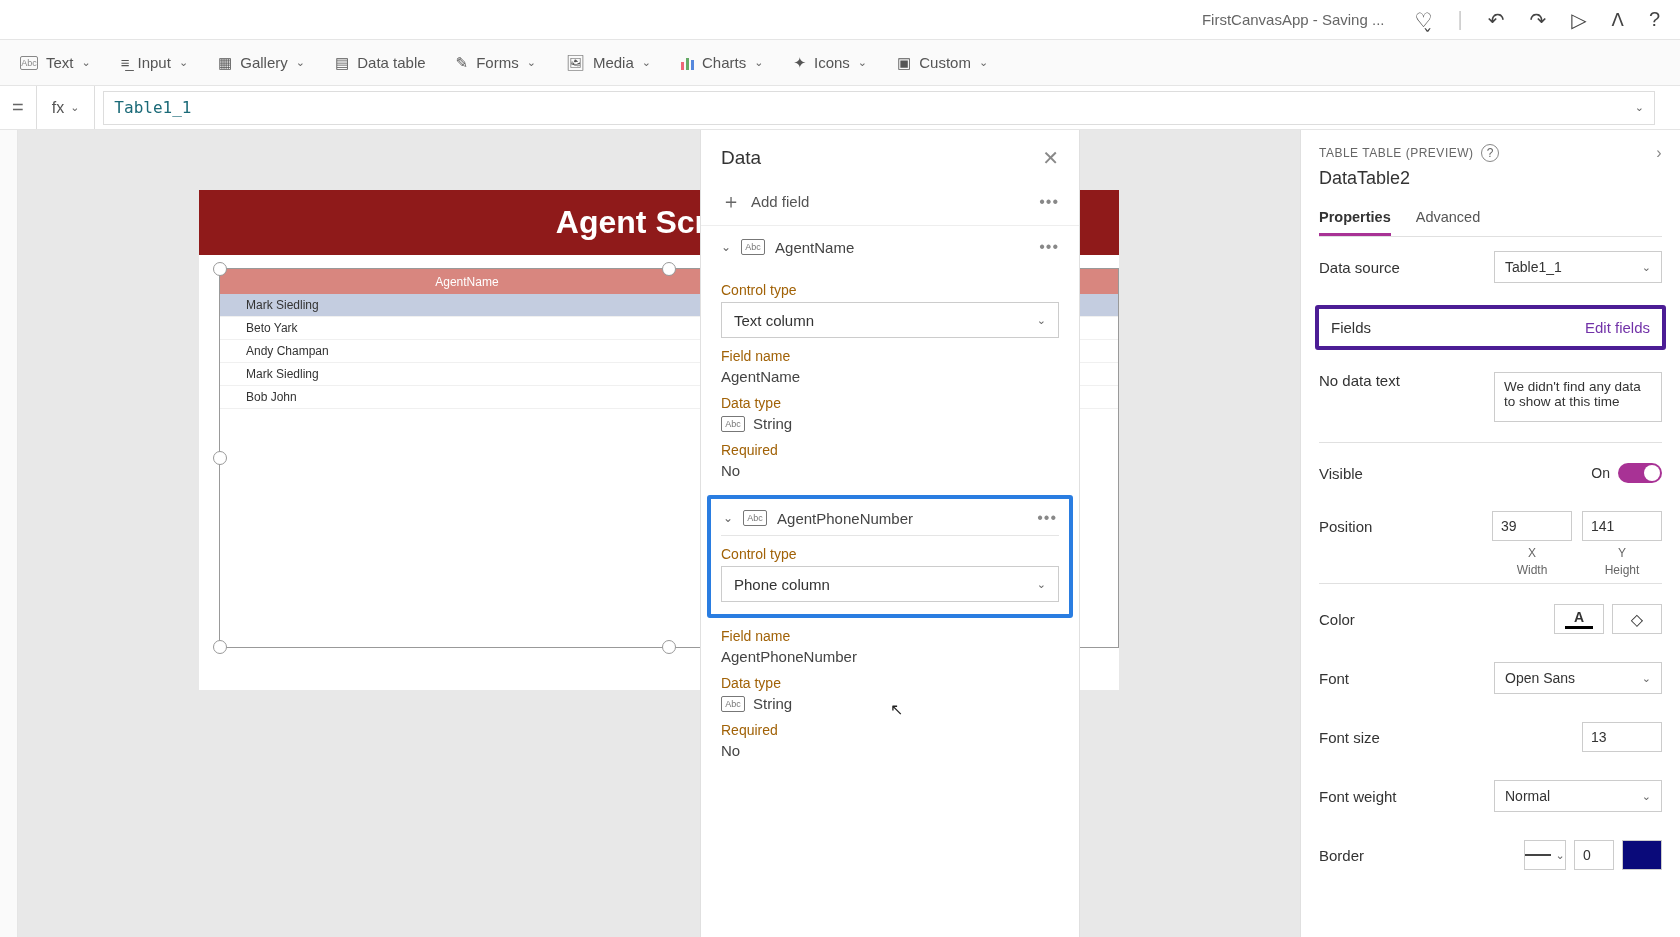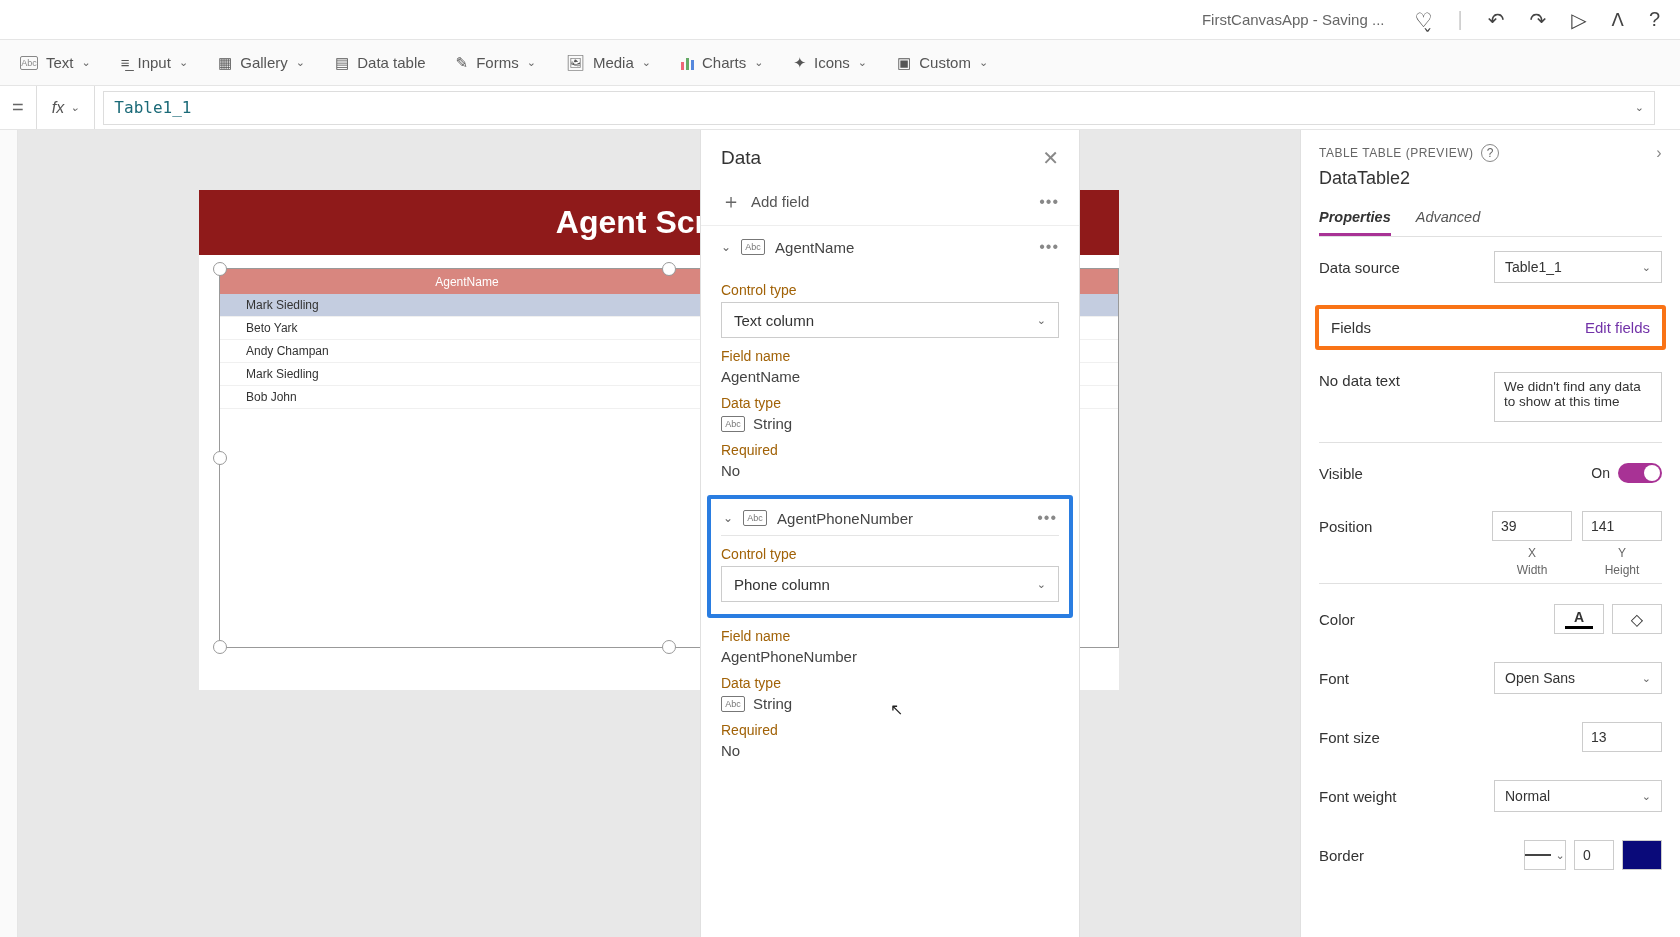--- a/index.html
+++ b/index.html
@@ -9,21 +9,21 @@
     .titlebar-title { margin-right: 30px; }
     .titlebar-icons { display: flex; gap: 25px; align-items: center; font-size: 20px; color: #444; }
     .titlebar-icons span { cursor: pointer; }
     
     .ribbon { height: 46px; display: flex; align-items: center; padding: 0 20px; gap: 30px; border-bottom: 1px solid #e5e5e5; color: #555; font-size: 15px; background: #fafafa; }
     .ribbon-item { display: flex; align-items: center; gap: 8px; cursor: pointer; }
     .ribbon-icon-box { width:18px; height:14px; border:1px solid #888; border-radius:2px; display:inline-flex; align-items:center; justify-content:center; font-size:9px; color:#888; }
     
     .formula-bar { height: 44px; display: flex; align-items: center; border-bottom: 1px solid #e5e5e5; }
     .left-equals { padding: 0 12px; font-size: 20px; color: #666; }
-    .fx { padding: 0 15px; font-style: italic; color: #555; border-left: 1px solid #ddd; border-right: 1px solid #ddd; height: 100%; display: flex; align-items: center; gap: 6px; font-size: 16px; }
+    .fx { padding: 0 15px; color: #555; border-left: 1px solid #ddd; border-right: 1px solid #ddd; height: 100%; display: flex; align-items: center; gap: 6px; font-size: 16px; }
     .formula-input-wrap { flex:1; border:1px solid #ddd; height:34px; margin:5px 25px 5px 8px; display:flex; align-items:center; justify-content:space-between; padding:0 10px; }
     .formula-input { flex:1; font-family: Consolas, monospace; color: #1b6a78; font-size: 16px; }
     
     .main-area { display: flex; height: 847px; position: relative; }
     
     .left-rail { width: 18px; border-right: 1px solid #e5e5e5; background:#fafafa; }
     
     .canvas-zone { flex:1; background: #e8e8e8; display:flex; justify-content:center; padding-top:60px; overflow:hidden; }
     .canvas { width: 920px; height: 500px; background:#fff; position:relative; }
     .screen-header { background:#8f1a1a; color:#fff; height:65px; display:flex; align-items:center; justify-content:center; font-size:32px; font-weight:bold; }
@@ -56,27 +56,27 @@
     .select-box { border:1px solid #ccc; height:36px; display:flex; align-items:center; justify-content:space-between; padding:0 12px; font-size:15px; color:#333; cursor:pointer; }
     .dtype-row { display:flex; align-items:center; gap:8px; }
     .highlight-box { border:4px solid #2a7de1; border-radius:3px; margin:2px 6px; padding:6px 10px 12px; }
     
     
     .prop-pane { width: 380px; background:#fff; border-left:1px solid #e0e0e0; padding:14px 18px; overflow-y:auto; z-index:4; position:relative; }
     .prop-top { display:flex; justify-content:space-between; align-items:center; color:#666; font-size:12px; letter-spacing:0.5px; }
     .help-circle { width:18px; height:18px; border:1px solid #888; border-radius:50%; display:inline-flex; align-items:center; justify-content:center; font-size:12px; }
     .control-name { font-size:18px; color:#333; margin:6px 0 12px; }
     .tabs { display:flex; gap:25px; border-bottom:1px solid #e0e0e0; }
-    .tab { padding:8px 0; font-size:14.5px; cursor:pointer; color:#555;font-style:italic; }
+    .tab { padding:8px 0; font-size:14.5px; cursor:pointer; color:#555; }
     .tab.active { color:#333; font-weight:600; border-bottom:3px solid #a83295; }
     .prop-row { display:flex; justify-content:space-between; align-items:center; padding:14px 0; }
     .prop-label { color:#333; font-size:15px; }
     .prop-select { border:1px solid #ccc; height:32px; display:flex; align-items:center; justify-content:space-between; padding:0 10px; width:168px; font-size:14px; }
     .edit-link { color:#7232a8; cursor:pointer; font-size:15px; }
-    .fields-highlight { border:4px solid #f97316; border-radius:3px; padding:10px 12px; margin:8px -4px; display:flex; justify-content:space-between; align-items:center; }
+    .fields-highlight { border:4px solid #4c1d95; border-radius:3px; padding:10px 12px; margin:8px -4px; display:flex; justify-content:space-between; align-items:center; }
     .textarea-like { border:1px solid #ccc; padding:6px 9px; width:168px; font-size:13.5px; color:#333; min-height:50px; }
     .toggle { width:44px; height:20px; background:#a83295; border-radius:10px; position:relative; }
     .toggle-knob { width:16px; height:16px; background:#fff; border-radius:50%; position:absolute; right:2px; top:2px; }
     .on-label { margin-right:8px; color:#333; font-size:14px; }
     .xy-inputs { display:flex; gap:10px; }
     .num-input { width:80px; height:30px; border:1px solid #ccc; padding:12px 8px; font-size:14px; display:flex; align-items:center; }
     .xy-labels { display:flex; gap:10px; }
     .xy-lbl { width:80px; text-align:center; font-size:12px; color:#666; margin-top:3px; }
     .divider { height:1px; background:#e0e0e0; margin:6px 0; }
     .color-btn { width:50px; height:30px; border:1px solid #ccc; display:flex; flex-direction:column; align-items:center; justify-content:center; font-size:14px; font-weight:bold; }

